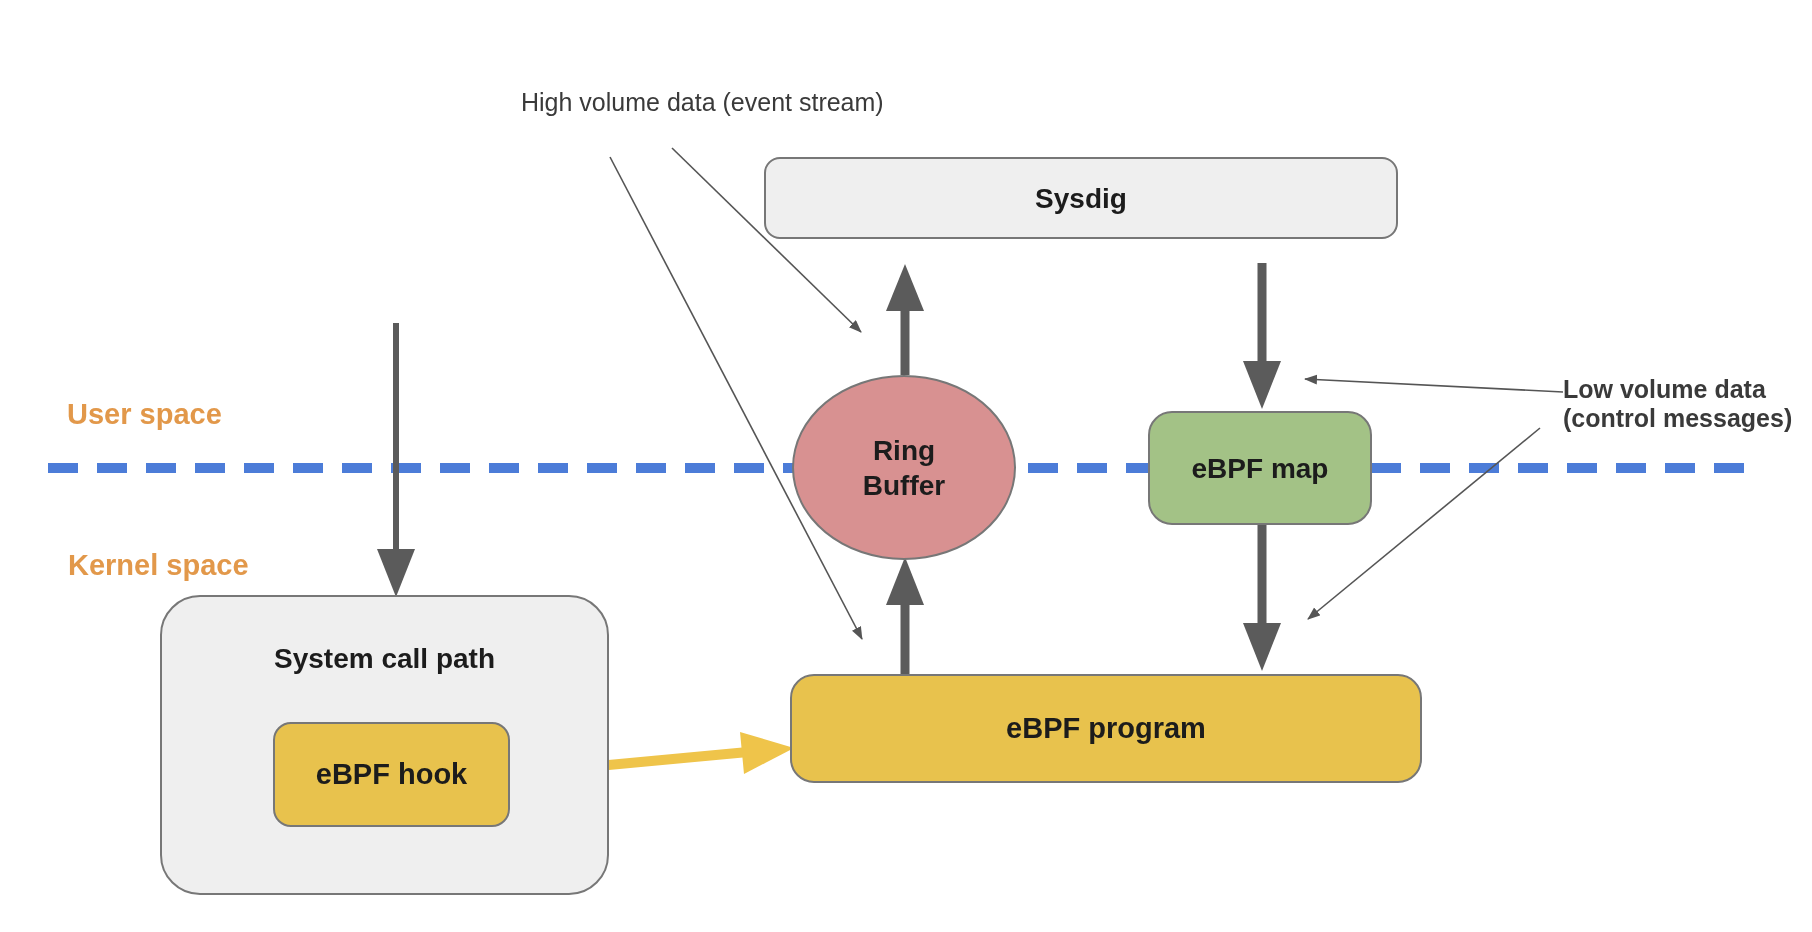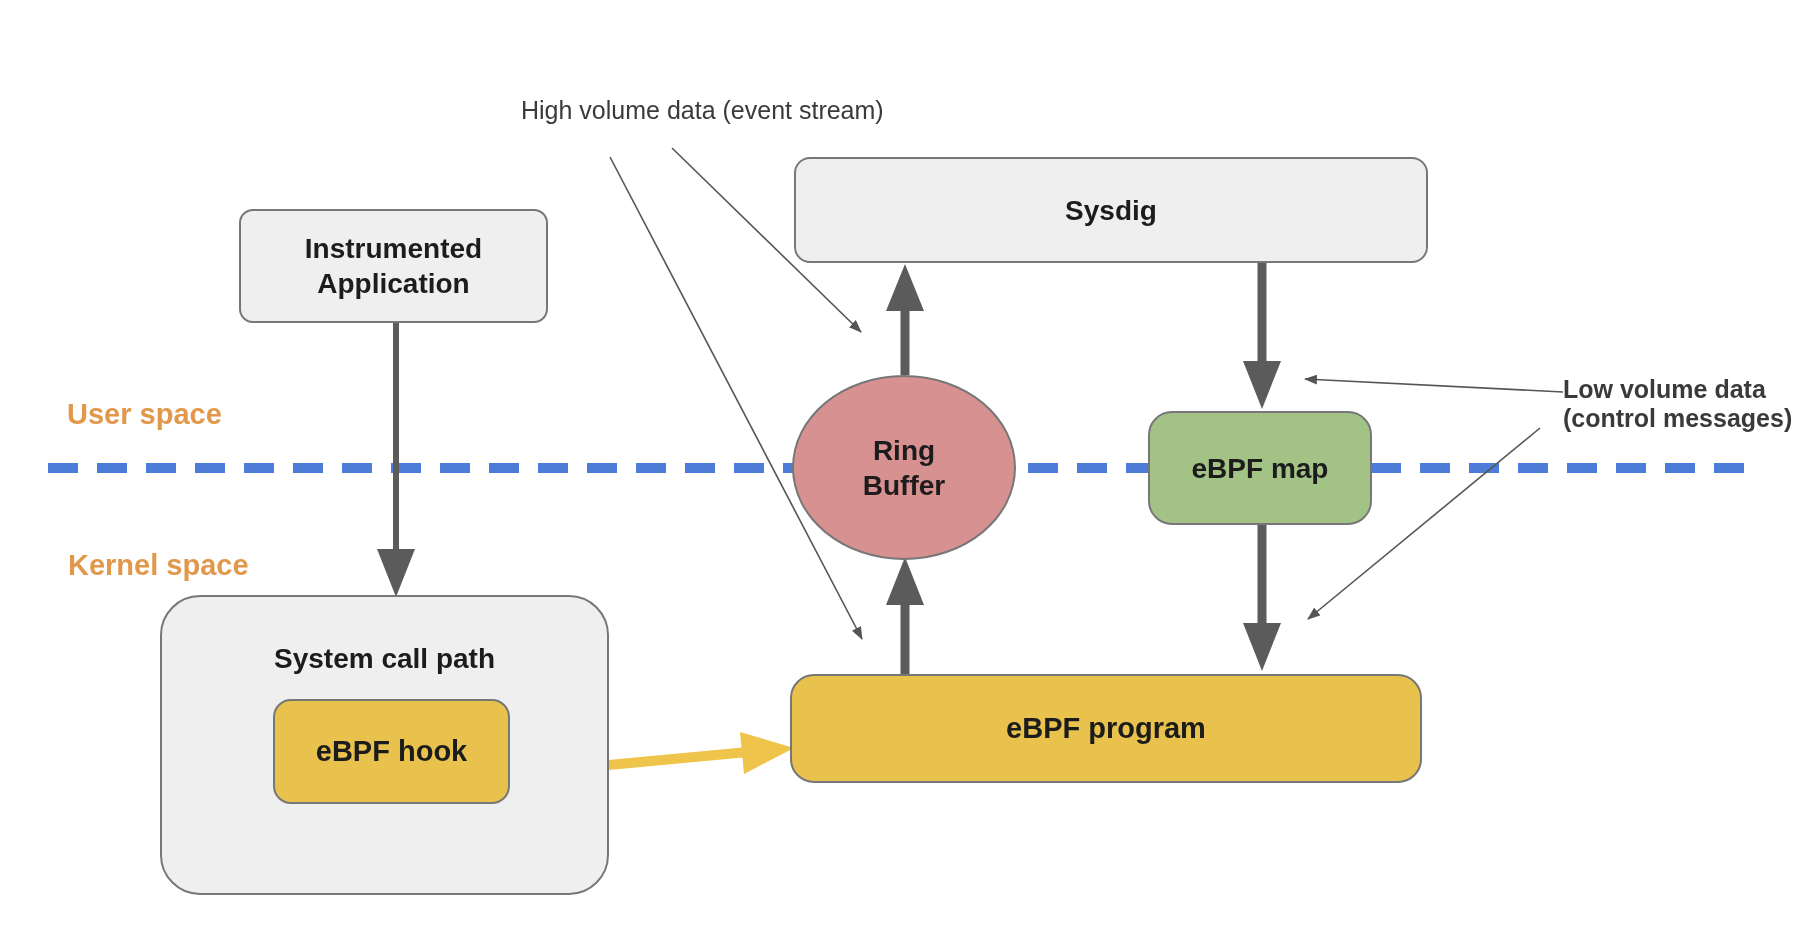--- a/index.html
+++ b/index.html
@@ -20,37 +20,37 @@
     position:absolute; box-sizing:border-box; border:2px solid var(--node-border);
     display:flex; align-items:center; justify-content:center; text-align:center;
     color:var(--text-dark); font-weight:bold; font-size:28px; line-height:35px;
     white-space:pre-line;
   }
   .fill-gray{background:var(--node-fill-gray);}
   .fill-yellow{background:var(--node-fill-yellow);}
   .fill-green{background:var(--node-fill-green);}
   .fill-pink{background:var(--node-fill-pink);}
   #node-instrumented-app{left:239px; top:209px; width:309px; height:114px; border-radius:14px;}
-  #node-sysdig{left:794px; top:157px; width:634px; height:106px; border-radius:16px;}
+  #node-sysdig{left:764px; top:157px; width:634px; height:82px; border-radius:16px;}
   #node-syscall-path{left:160px; top:595px; width:449px; height:300px; border-radius:40px; align-items:flex-start;}
   #node-syscall-path .node-title{position:absolute; left:0; top:44px; width:100%; text-align:center;}
-  #node-ebpf-hook{left:273px; top:699px; width:237px; height:105px; border-radius:18px; font-size:29px;}
+  #node-ebpf-hook{left:273px; top:722px; width:237px; height:105px; border-radius:18px; font-size:29px;}
   #node-ebpf-program{left:790px; top:674px; width:632px; height:109px; border-radius:24px; font-size:29px;}
   #node-ebpf-map{left:1148px; top:411px; width:224px; height:114px; border-radius:24px;}
   #node-ring-buffer{left:792px; top:375px; width:224px; height:185px; border-radius:50%;}
   .region-label{
     position:absolute; color:var(--region-label-orange); font-weight:bold; font-size:29px;margin-top:21px;
   }
   #label-user-space{left:67px; top:377px;}
   #label-kernel-space{left:68px; top:528px;}
   .ann-label{
     position:absolute; color:var(--annotation-text); font-size:25px; line-height:29px;
     white-space:pre-line;
   }
-  #label-high-volume{left:521px; top:96px;}
+  #label-high-volume{left:521px; top:88px;}
   #label-low-volume{left:1563px; top:375px;font-weight:bold;}
   .shaft{stroke:var(--arrow-gray);}
   .head{fill:var(--arrow-gray);}
   .shaft-yellow{stroke:var(--arrow-yellow);}
   .head-yellow{fill:var(--arrow-yellow);}
   .thin-line{stroke:var(--annotation-line); stroke-width:1.6; fill:none;}
   .divider{stroke:var(--divider-blue); stroke-width:10; stroke-dasharray:30 19;}
 </style>
 </head>
 <body>
@@ -99,24 +99,20 @@
     <g>
       <line class="thin-line" x1="672" y1="148" x2="861" y2="332" marker-end="url(#thin-arrow)"></line>
       <line class="thin-line" x1="610" y1="157" x2="862" y2="639" marker-end="url(#thin-arrow)"></line>
     </g>
     <g>
       <line class="thin-line" x1="1563" y1="392" x2="1305" y2="379" marker-end="url(#thin-arrow)"></line>
       <line class="thin-line" x1="1540" y1="428" x2="1308" y2="619" marker-end="url(#thin-arrow)"></line>
     </g>
   </svg>
 
-  <div class="node fill-gray" id="node-instrumented-app">
-    <span>Instrumented
-Application</span>
-  </div>
 
   <div class="node fill-gray" id="node-sysdig">
     <span>Sysdig</span>
   </div>
 
   <div class="node fill-gray" id="node-syscall-path">
     <span class="node-title">System call path</span>
   </div>
 
   <div class="node fill-yellow" id="node-ebpf-hook">

